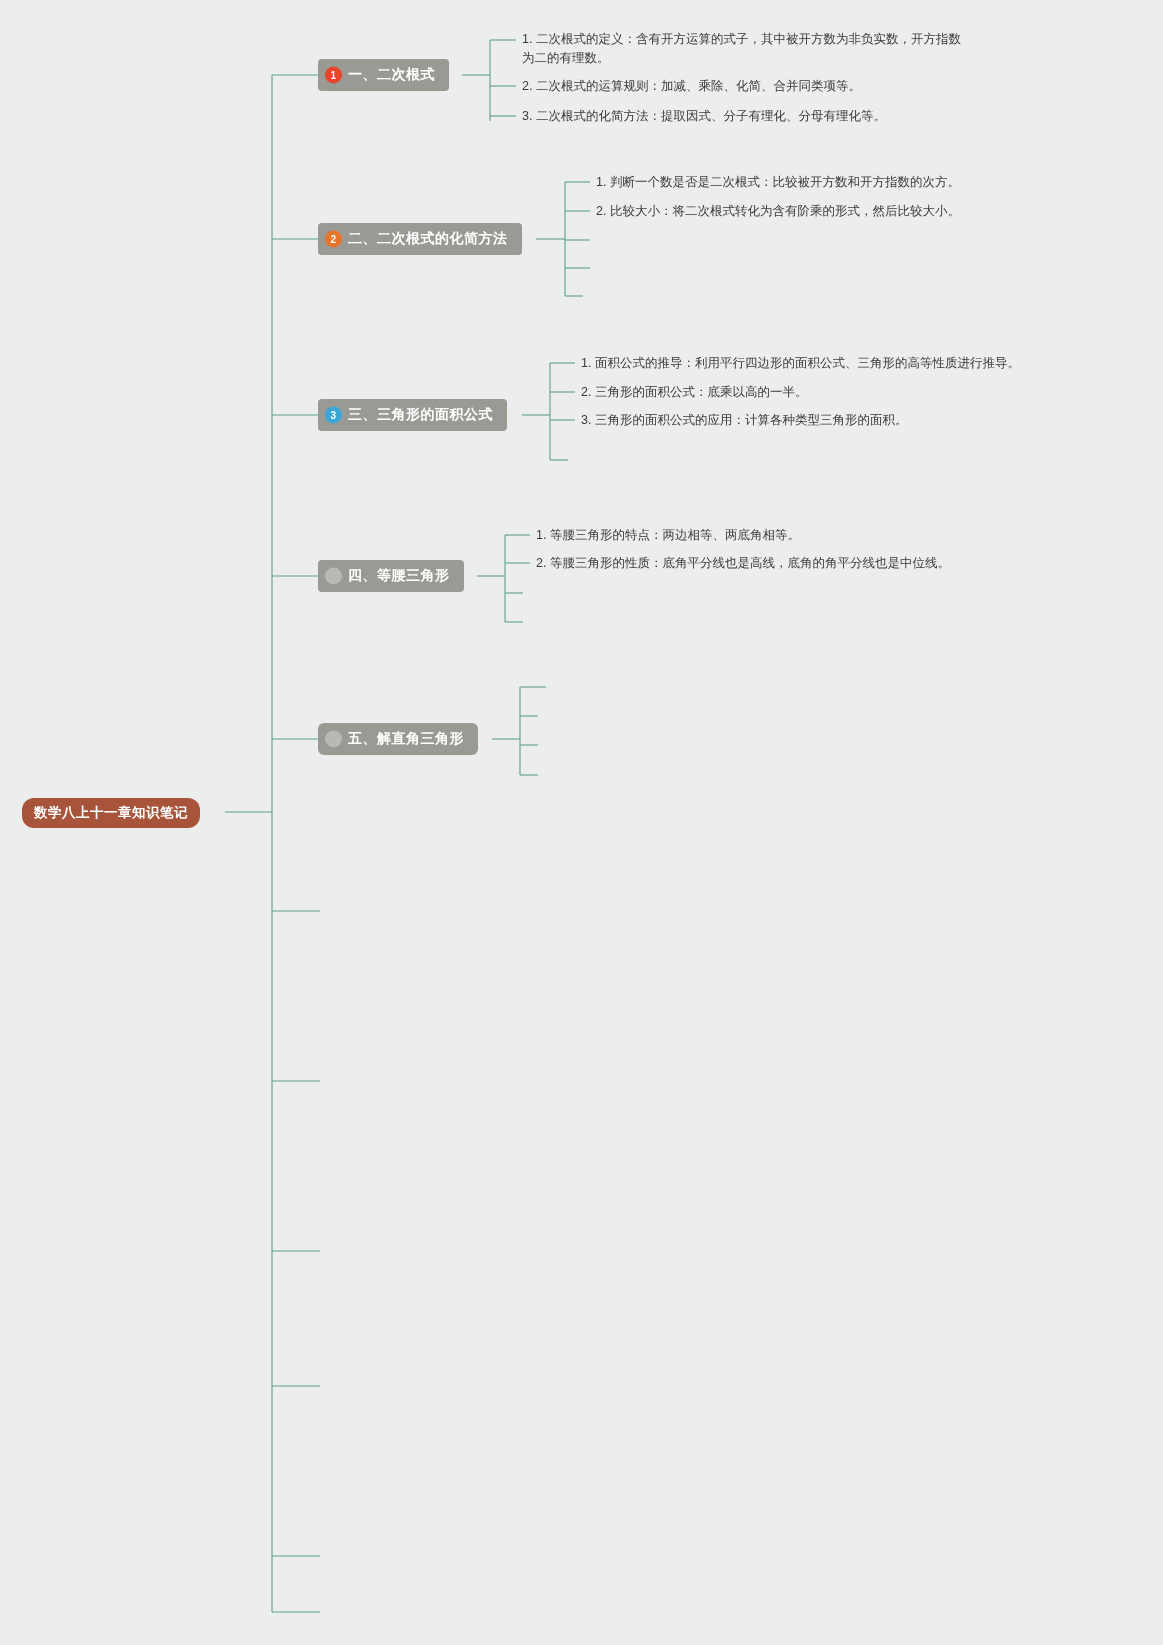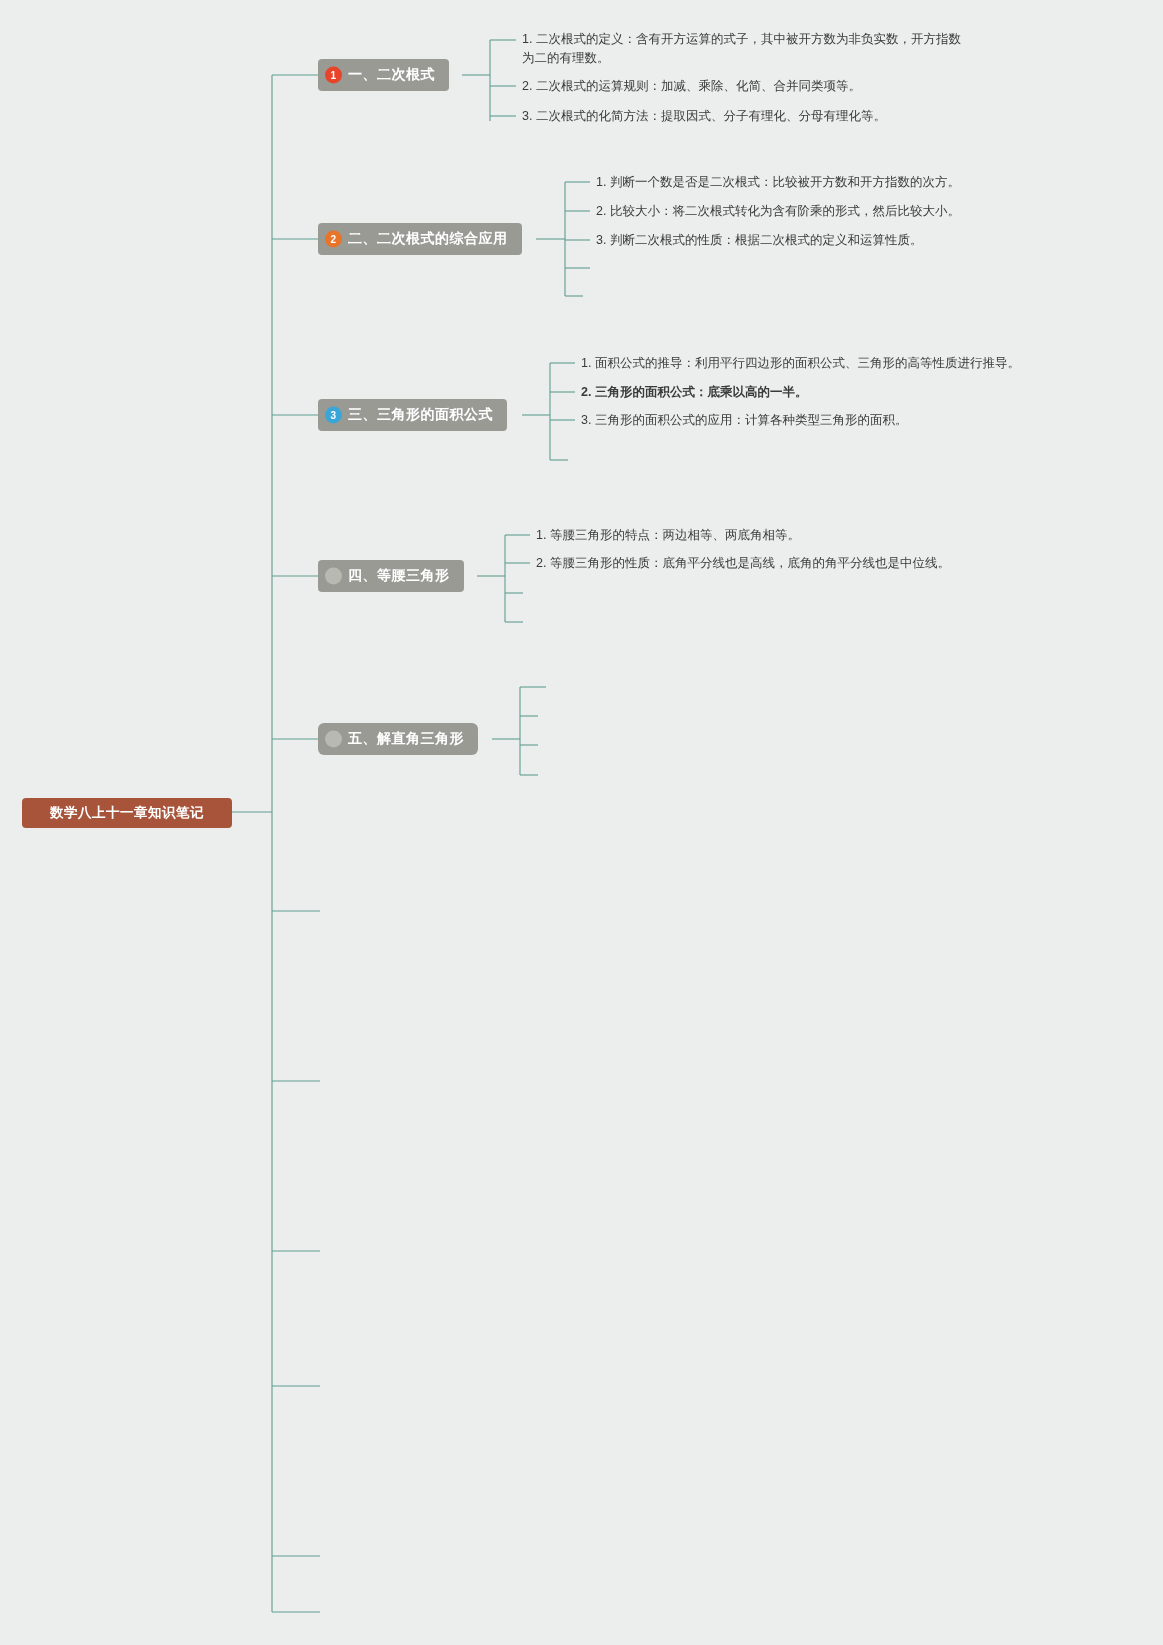--- a/index.html
+++ b/index.html
@@ -25,22 +25,22 @@
     width: 1163px;
     height: 1645px;
     pointer-events: none;
   }
   .root-node {
     position: absolute;
     background: #a8543a;
     color: #ffffff;
     font-size: 13.5px;
     font-weight: bold;
-    border-radius: 4px;
-    padding: 6px 28px;
+    border-radius: 12px;
+    padding: 6px 12px;
     white-space: nowrap;
     letter-spacing: 0.5px;
   }
   .branch-node {
     position: absolute;
     background: #9a9a94;
     color: #ffffff;
     font-size: 14px;
     font-weight: bold;
     border-radius: 4px;
@@ -139,32 +139,31 @@
     <span class="branch-badge" style="background:#e8442a;">1</span>
     <span>一、二次根式</span>
   </div>
   <div class="leaf-node" style="left:522px; top:30px; width:520px;">1. 二次根式的定义：含有开方运算的式子，其中被开方数为非负实数，开方指数
 为二的有理数。</div>
   <div class="leaf-node" style="left:522px; top:77px; width:520px;">2. 二次根式的运算规则：加减、乘除、化简、合并同类项等。</div>
   <div class="leaf-node" style="left:522px; top:107px; width:520px;">3. 二次根式的化简方法：提取因式、分子有理化、分母有理化等。</div>
 
   <div class="branch-node" style="left:318px; top:223px;">
     <span class="branch-badge" style="background:#e8742a;">2</span>
-    <span>二、二次根式的综合应用</span>
+    <span>二、二次根式的化简方法</span>
   </div>
   <div class="leaf-node" style="left:596px; top:173px; width:480px;">1. 判断一个数是否是二次根式：比较被开方数和开方指数的次方。</div>
   <div class="leaf-node" style="left:596px; top:202px; width:480px;">2. 比较大小：将二次根式转化为含有阶乘的形式，然后比较大小。</div>
-  <div class="leaf-node" style="left:596px; top:231px; width:480px;">3. 判断二次根式的性质：根据二次根式的定义和运算性质。</div>
 
   <div class="branch-node" style="left:318px; top:399px;">
     <span class="branch-badge" style="background:#3aa6d8;">3</span>
     <span>三、三角形的面积公式</span>
   </div>
   <div class="leaf-node" style="left:581px; top:354px; width:520px;">1. 面积公式的推导：利用平行四边形的面积公式、三角形的高等性质进行推导。</div>
-  <div class="leaf-node" style="left:581px; top:383px; width:520px;font-weight:bold;">2. 三角形的面积公式：底乘以高的一半。</div>
+  <div class="leaf-node" style="left:581px; top:383px; width:520px;">2. 三角形的面积公式：底乘以高的一半。</div>
   <div class="leaf-node" style="left:581px; top:411px; width:520px;">3. 三角形的面积公式的应用：计算各种类型三角形的面积。</div>
 
   <div class="branch-node" style="left:318px; top:560px;">
     <span class="branch-badge" style="background:#b9b9b3;"></span>
     <span>四、等腰三角形</span>
   </div>
   <div class="leaf-node" style="left:536px; top:526px; width:520px;">1. 等腰三角形的特点：两边相等、两底角相等。</div>
   <div class="leaf-node" style="left:536px; top:554px; width:520px;">2. 等腰三角形的性质：底角平分线也是高线，底角的角平分线也是中位线。</div>
 
   <div class="branch-node" style="left:318px; top:723px;border-radius:6px;">

